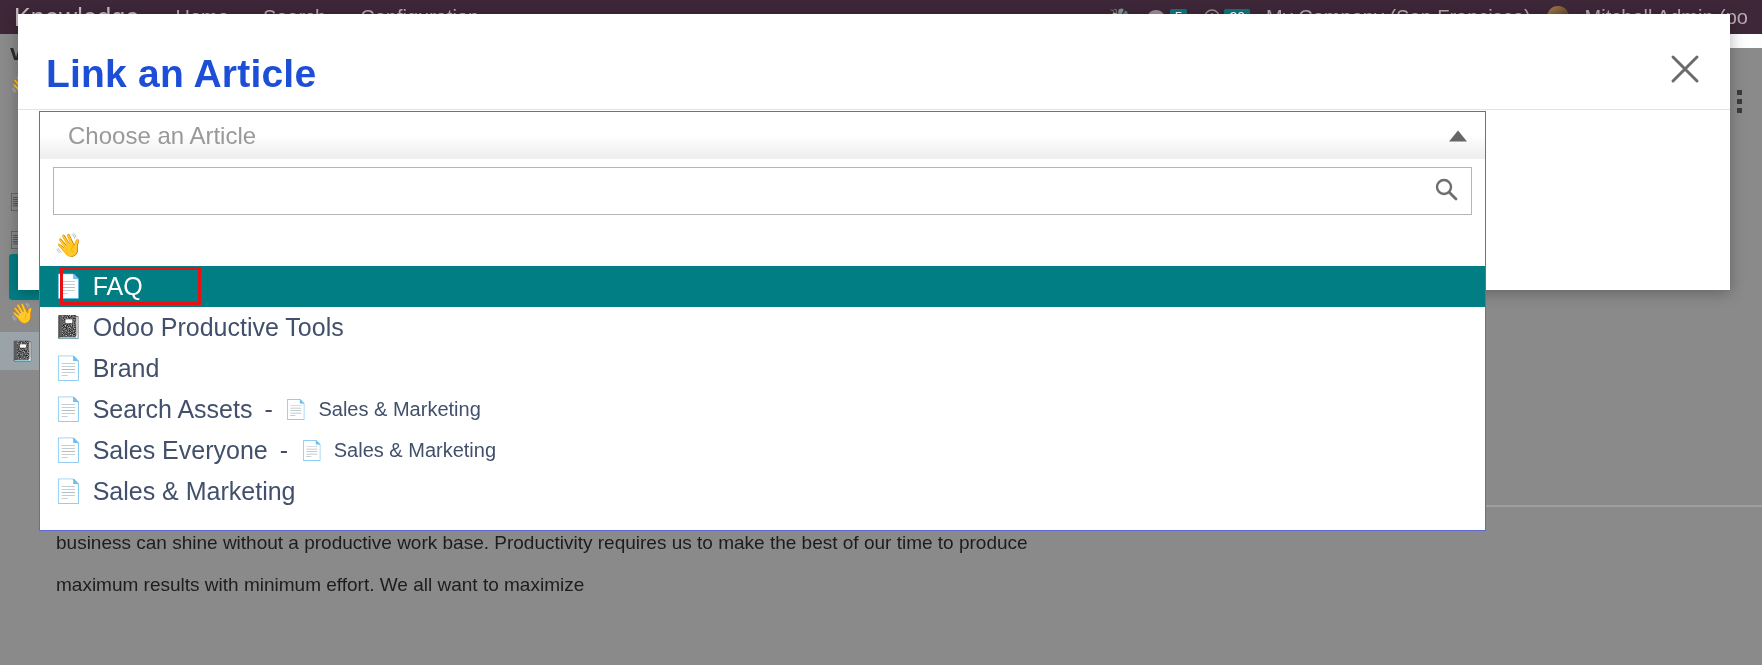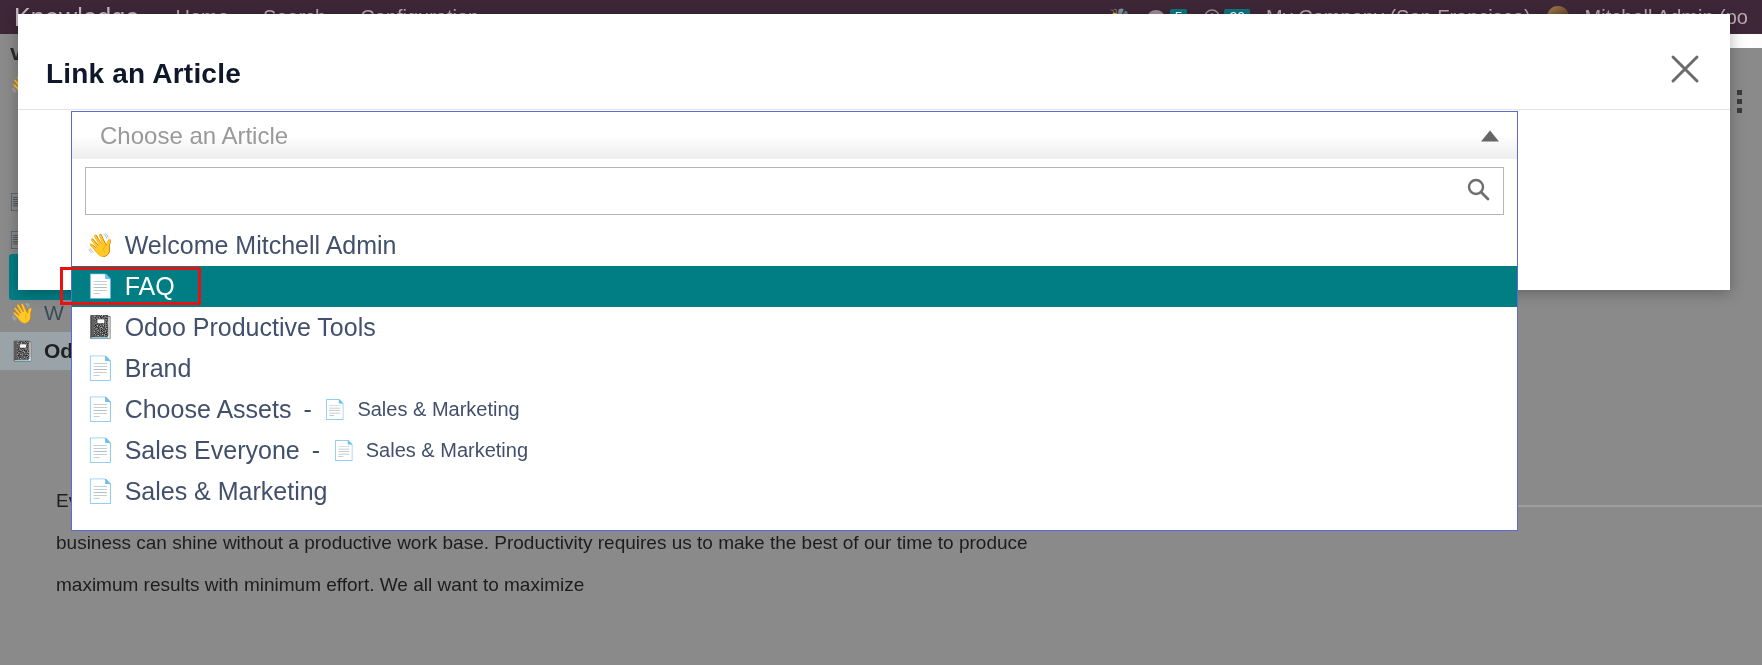--- a/index.html
+++ b/index.html
@@ -89,40 +89,39 @@
     box-shadow: 0 3px 14px rgba(0,0,0,.28);
     z-index: 20;
   }
   .modal-header {
     position: relative; height: 96px;
     border-bottom: 1px solid #e3e3e3;
     display: flex; align-items: center;
     padding: 0 28px;
   }
   .modal-title {
-    font-size: 28px; font-weight: bold; color: #0f172a;
+    font-size: 39px; font-weight: bold; color: #1d4ed8;
     letter-spacing: .2px;
     margin-top: 24px;
   }
   .modal-close {
     position: absolute; right: 28px; top: 38px;
     width: 34px; height: 34px;
     cursor: pointer; color: #6b6b6b;
   }
   .modal-close svg { display: block; }
   .modal-body { position: relative; height: 180px; }
 
   
   .sel2 {
     position: absolute; left: 39px; top: 111px;
     width: 1447px;
     border: 1px solid #5b6bd0;
     background: #fff;
     z-index: 30;
-    margin-left: 32px;
   }
   .sel2-field {
     position: relative; height: 47px;
     background: linear-gradient(to bottom,#ffffff 0%, #ffffff 48%, #f4f4f4 80%, #eeeeee 100%);
     display: flex; align-items: center;
     padding: 0 34px 0 28px;
   }
   .sel2-placeholder { font-size: 24px; color: #999999; }
   .sel2-arrow {
     position: absolute; right: 18px; top: 50%; transform: translateY(-50%);
@@ -270,37 +269,36 @@
             <circle cx="11" cy="11" r="7" fill="none" stroke="#6e6e6e" stroke-width="2.4"></circle>
             <path d="M16.2 16.2 L23 23" stroke="#6e6e6e" stroke-width="2.8" stroke-linecap="round"></path>
           </svg>
         </span>
       </div>
     </div>
 
     <div class="sel2-list" id="option-list">
         <div class="sel2-opt">
           <span class="icon">👋</span>
-          <span>Welcome Mitchell Admin</span>
         </div>
         <div class="sel2-opt highlighted">
           <span class="icon">📄</span>
           <span>FAQ</span>
         </div>
         <div class="sel2-opt">
           <span class="icon">📓</span>
           <span>Odoo Productive Tools</span>
         </div>
         <div class="sel2-opt">
           <span class="icon">📄</span>
           <span>Brand</span>
         </div>
         <div class="sel2-opt">
           <span class="icon">📄</span>
-          <span>Choose Assets</span>
+          <span>Search Assets</span>
           <span class="sep">-</span>
           <span class="parent-icon">📄</span>
           <span class="parent-label">Sales &amp; Marketing</span>
         </div>
         <div class="sel2-opt">
           <span class="icon">📄</span>
           <span>Sales Everyone</span>
           <span class="sep">-</span>
           <span class="parent-icon">📄</span>
           <span class="parent-label">Sales &amp; Marketing</span>

